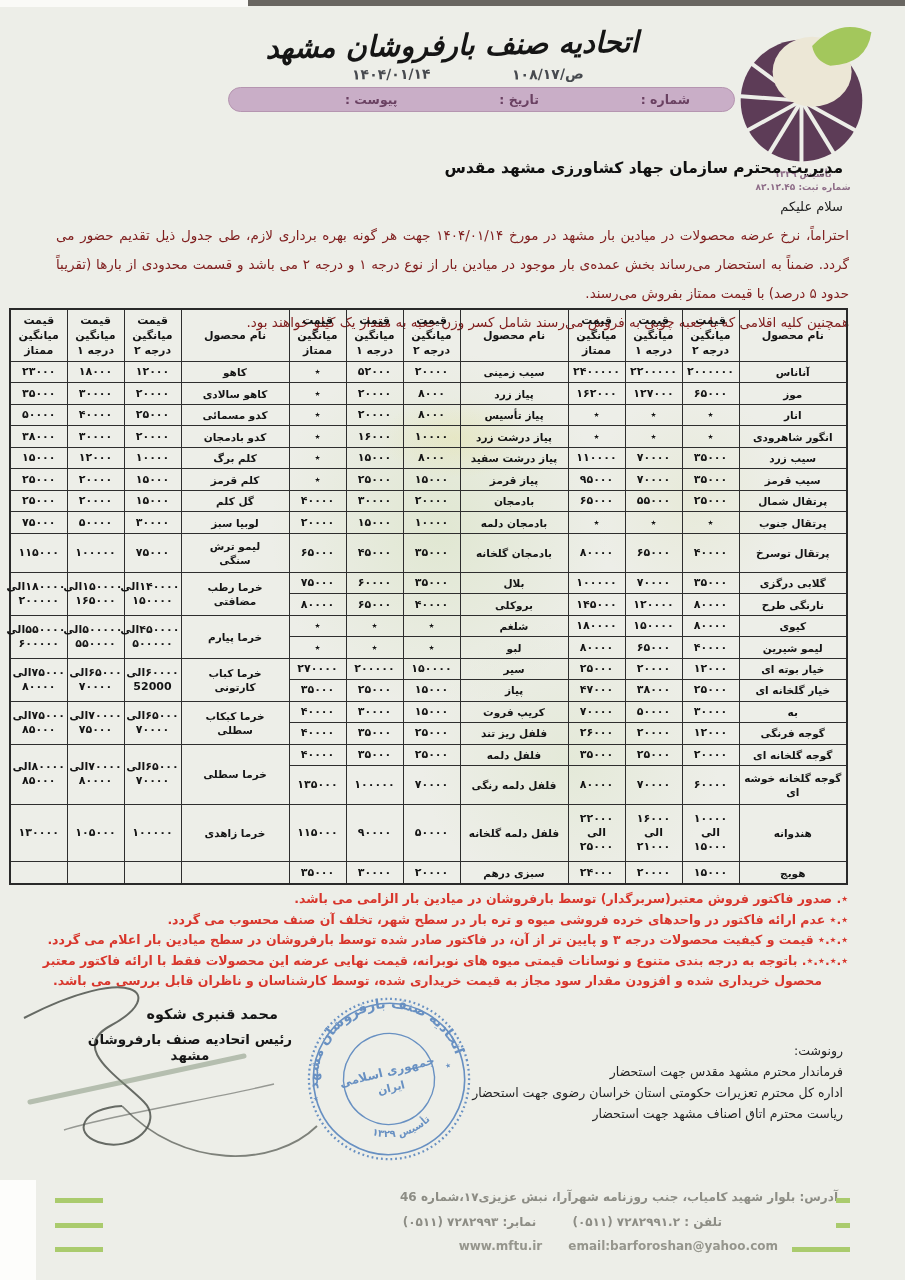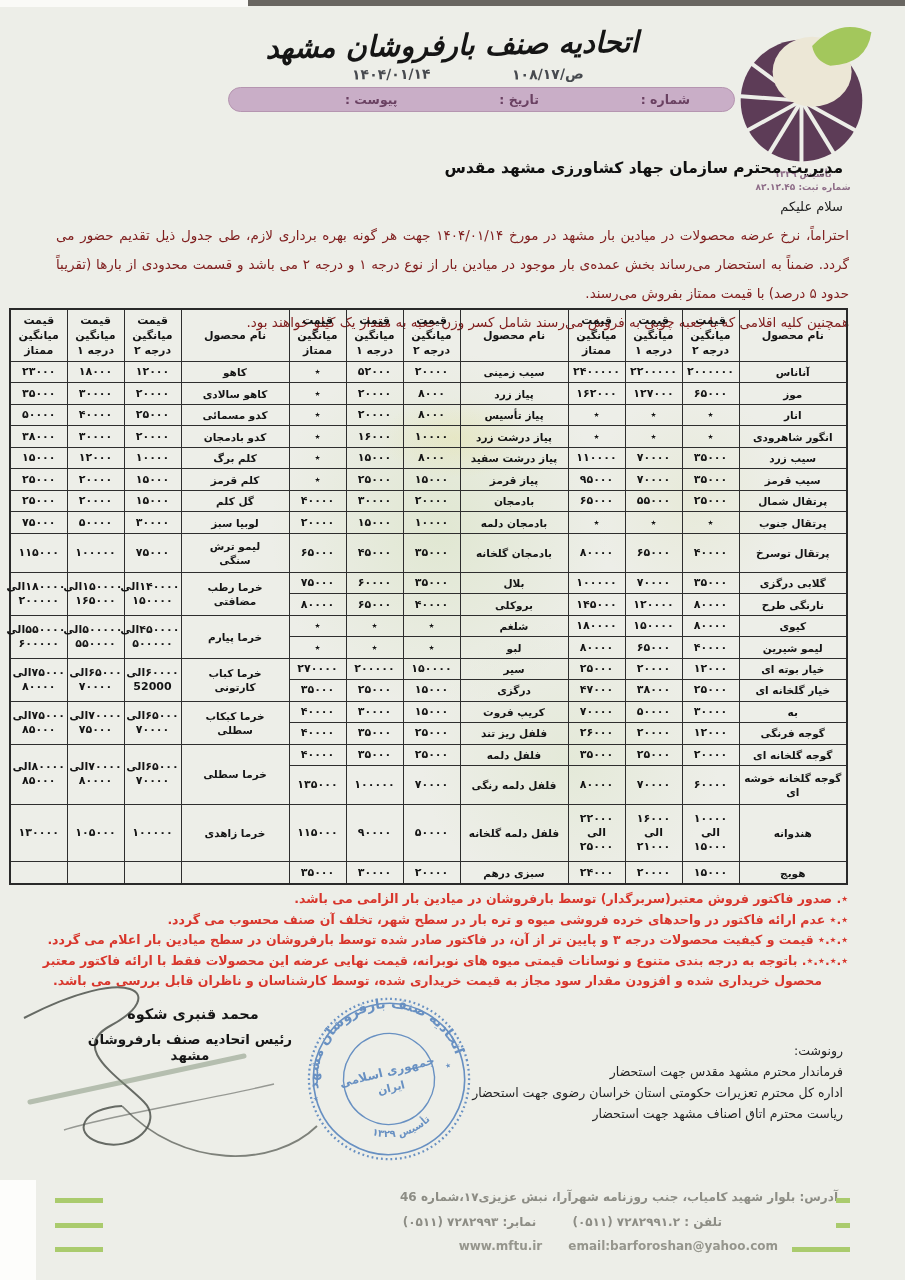--- a/index.html
+++ b/index.html
@@ -37,21 +37,21 @@
   table.prices td{font-size:11px;line-height:14px;}
   table.prices td.prod{font-size:10.5px;}
   col.c-prod{width:108px;} col.c-price{width:57px;}
 
   
   .red-notes{position:absolute;top:889px;right:57px;left:40px;text-align:right;color:#d8362c;font-size:12.5px;font-weight:bold;}
   .note-line{line-height:20.5px;}
   .note-line.cont{padding-right:26px;}
 
   
-  .sig-name{position:absolute;top:1006px;left:108px;width:170px;text-align:center;font-size:14.5px;font-weight:bold;color:#161616;}
+  .sig-name{position:absolute;top:1006px;left:108px;width:170px;text-align:right;font-size:14.5px;font-weight:bold;color:#161616;}
   .sig-title{position:absolute;top:1031px;left:70px;width:240px;text-align:center;font-size:13.5px;font-weight:bold;color:#161616;}
   .squiggles{position:absolute;left:12px;top:980px;width:470px;height:205px;pointer-events:none;}
   .stamp{position:absolute;left:298px;top:988px;width:182px;height:182px;transform:rotate(-14deg);opacity:.82;}
 
   
   .copies{position:absolute;top:1040px;right:62px;font-size:12.5px;color:#242424;line-height:21px;text-align:right;}
 
   
   .footer{position:absolute;left:0;right:55px;top:1188px;height:80px;}
   .footer-line{position:absolute;left:0;right:0;height:25px;}
@@ -367,21 +367,21 @@
           <td rowspan="2" class="price">۶۵۰۰۰الی
 ۷۰۰۰۰</td>
           <td rowspan="2" class="price">۷۵۰۰۰الی
 ۸۰۰۰۰</td>
         </tr>
         <tr>
           <td class="prod">خیار گلخانه ای</td>
           <td class="price">۲۵۰۰۰</td>
           <td class="price">۳۸۰۰۰</td>
           <td class="price">۴۷۰۰۰</td>
-          <td class="prod">درگزی</td>
+          <td class="prod">پیاز</td>
           <td class="price">۱۵۰۰۰</td>
           <td class="price">۲۵۰۰۰</td>
           <td class="price">۳۵۰۰۰</td>
         </tr>
         <tr>
           <td class="prod">به</td>
           <td class="price">۳۰۰۰۰</td>
           <td class="price">۵۰۰۰۰</td>
           <td class="price">۷۰۰۰۰</td>
           <td class="prod">کریپ فروت</td>

